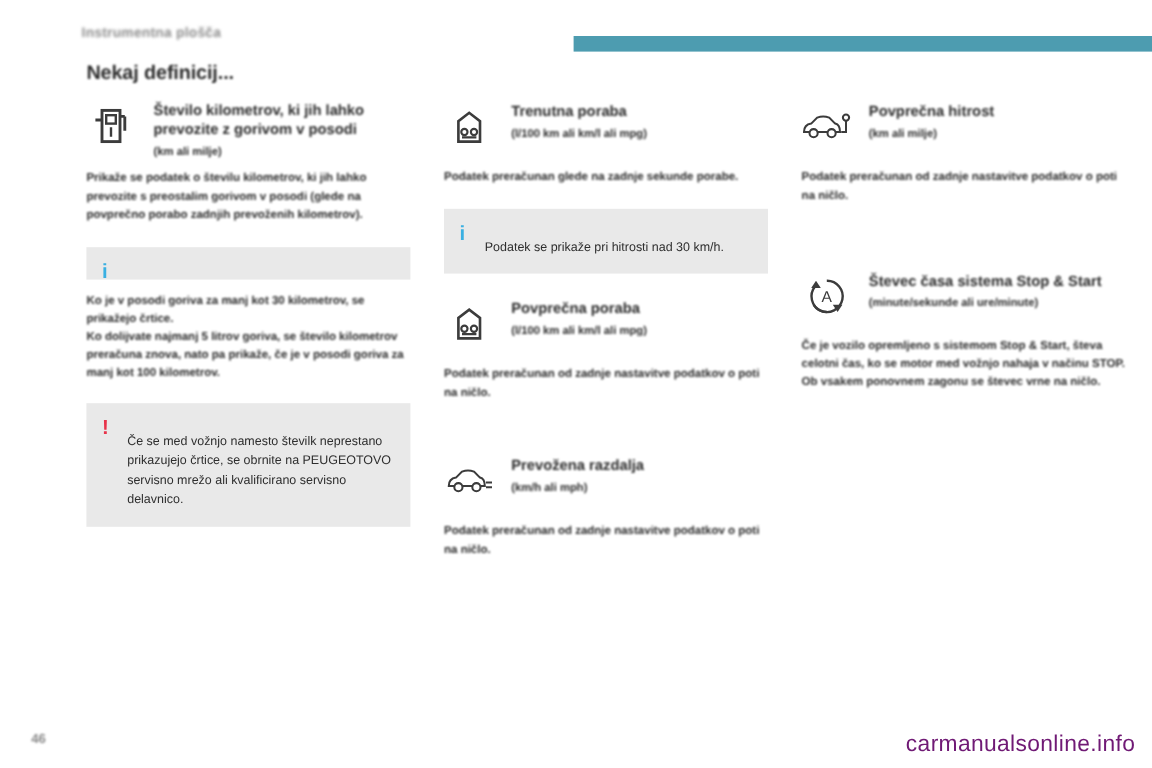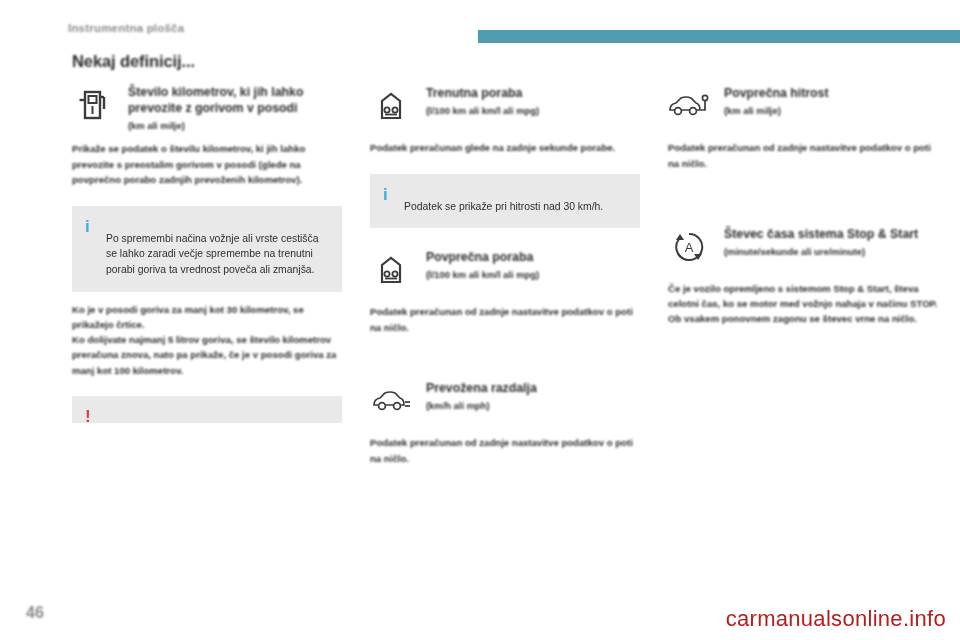--- a/index.html
+++ b/index.html
@@ -113,30 +113,30 @@
     font-size: 10.4px;
     color: #2e2e2e;
     line-height: 1.52;
     margin-top: 12px;
   }
 
   
   .page-number {
     position: absolute;
     left: 26px; bottom: 18px;
-    font-size: 16px;
+    font-size: 11px;
     font-weight: bold;
     color: #8a8a8a;
     filter: blur(.9px);
   }
   .watermark {
     position: absolute;
     right: 14px; bottom: 8px;
-    font-size: 22px;
-    color: #b91c1c;
+    font-size: 19px;
+    color: #701a75;
     letter-spacing: .3px;
   }
 
   .spacer-lg { height: 34px; }
   .spacer-md { height: 22px; }
   .spacer-sm { height: 12px; }
 </style>
 </head>
 <body>
 
@@ -165,28 +165,28 @@
       <div class="block-head">
         <div class="block-title">Število kilometrov, ki jih lahko prevozite z gorivom v posodi</div>
         <div class="block-sub">(km ali milje)</div>
       </div>
     </div>
 
     <p class="para">Prikaže se podatek o številu kilometrov, ki jih lahko prevozite s preostalim gorivom v posodi (glede na povprečno porabo zadnjih prevoženih kilometrov).</p>
 
     <div class="callout callout-info">
       <span class="callout-glyph">i</span>
-      <div class="callout-text">Po spremembi načina vožnje ali vrste cestišča se lahko zaradi večje spremembe na trenutni porabi goriva ta vrednost poveča ali zmanjša.</div>
     </div>
 
     <p class="para tight">Ko je v posodi goriva za manj kot 30 kilometrov, se prikažejo črtice.</p>
     <p class="para tight" style="margin-top:0">Ko dolijvate najmanj 5 litrov goriva, se število kilometrov preračuna znova, nato pa prikaže, če je v posodi goriva za manj kot 100 kilometrov.</p>
 
     <div class="callout callout-warn">
       <span class="callout-glyph">!</span>
+      <div class="callout-text">Če se med vožnjo namesto številk neprestano prikazujejo črtice, se obrnite na PEUGEOTOVO servisno mrežo ali kvalificirano servisno delavnico.</div>
     </div>
 
   </div>
 
   <div class="col col-2">
 
     <div class="spacer-lg"></div>
 
     <div class="block">
       <div class="block-icon">

